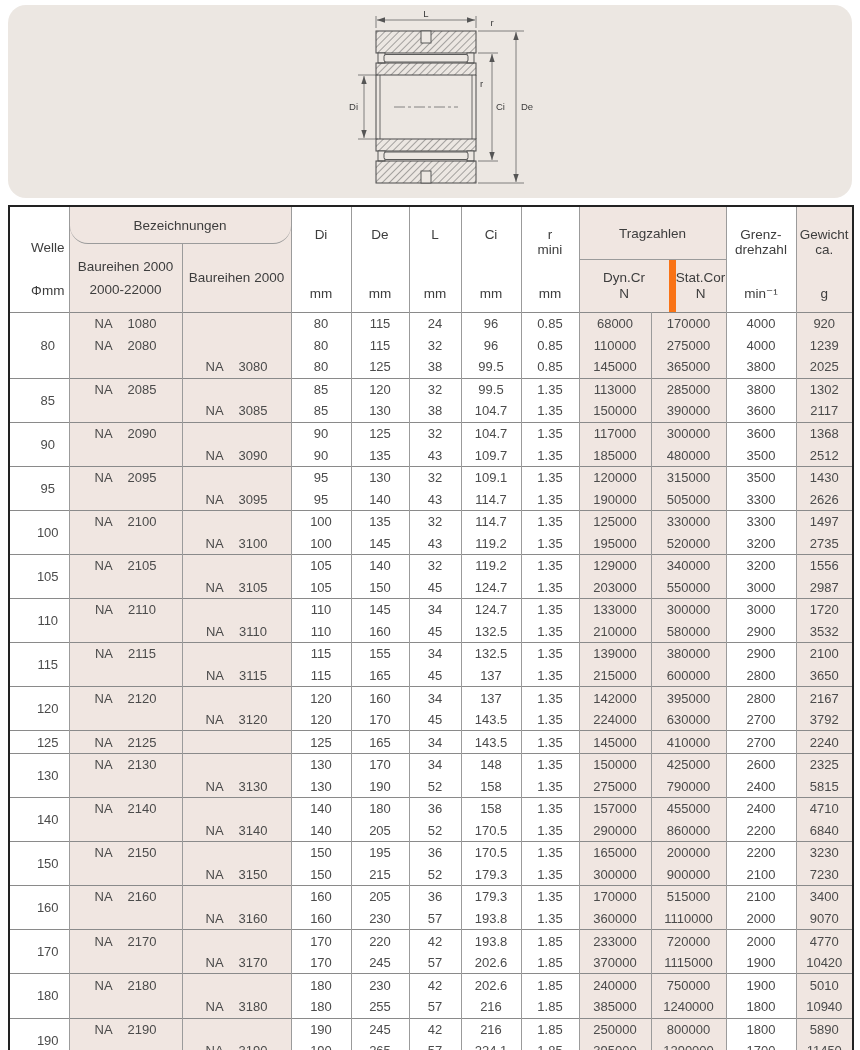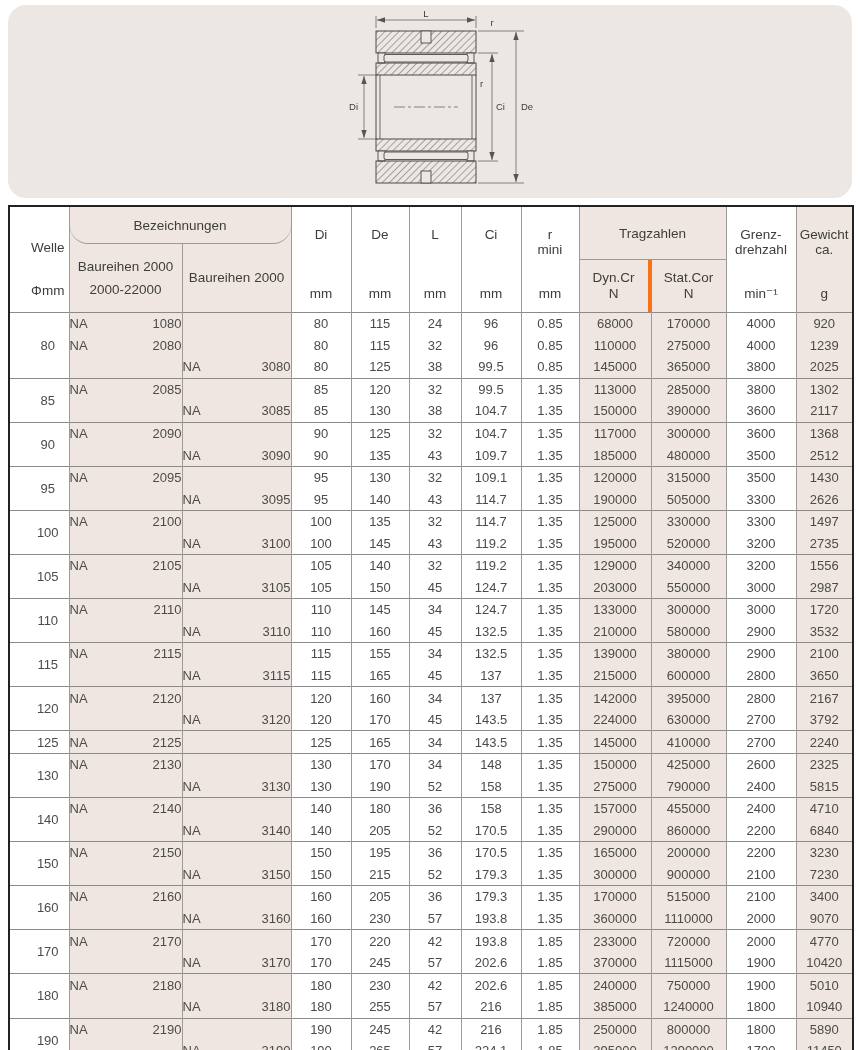--- a/index.html
+++ b/index.html
@@ -56,31 +56,31 @@
   }
   .h-split .bottom { flex:1; display:flex; }
   .h-split .bottom .sub {
     display:flex; flex-direction:column; align-items:center; justify-content:center;
     gap:9px; font-size:13.5px; line-height:14px; box-sizing:border-box;
   }
   .bez .top { height:36px;border-radius:18px; }
   .bez .sub1 { width:113px; border-right:1px solid #9b9b9b; }
   .bez .sub2 { flex:1; }
   .trag .top { height:52px; }
-  .trag .sub1 { width:72px; border-right:4px solid #f97316; }
+  .trag .sub1 { width:96px; border-right:7px solid #f97316; }
   .trag .sub2 { flex:1; }
   .trag .sub { gap:2px !important; }
 
   tbody.group { border-top:1px solid #8a8a8a; }
   tbody.group td {
     height:21.55px; text-align:center; vertical-align:middle;
     color:#4b4b4b; line-height:21px;
   }
   td.c-welle { font-size:13px; }
-  .desig { display:flex; justify-content:space-between; gap:15px; }
+  .desig { display:flex; justify-content:center; gap:15px; }
 </style>
 </head>
 <body>
 
 <div class="panel">
   <svg width="210" height="196" viewBox="0 0 210 196">
     <defs>
       <pattern id="hatch" patternUnits="userSpaceOnUse" width="5" height="5" patternTransform="rotate(45)">
         <line x1="0" y1="0" x2="0" y2="5" stroke="#5a5a5a" stroke-width="1"></line>
       </pattern>

